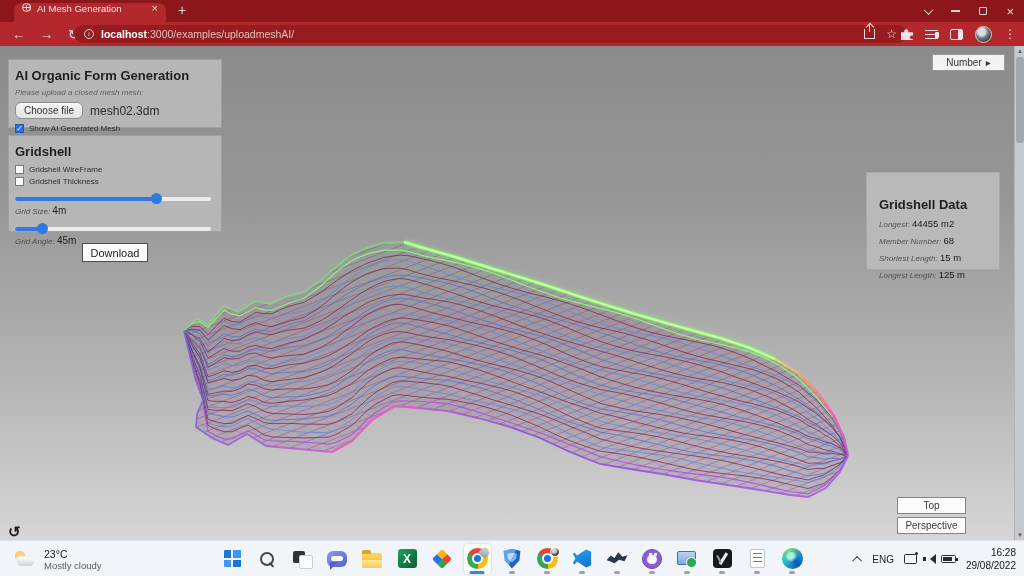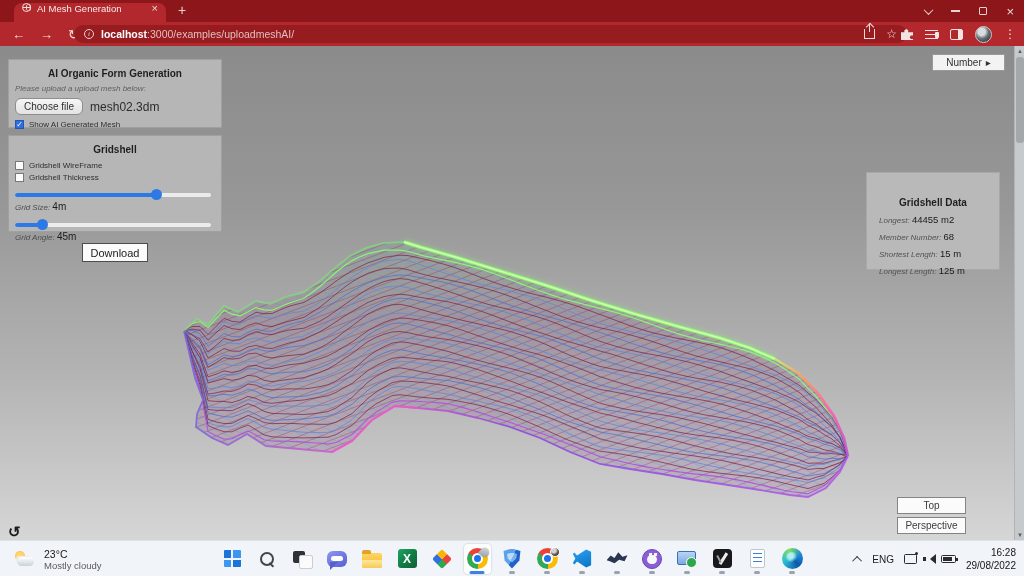--- a/index.html
+++ b/index.html
@@ -53,21 +53,21 @@
   .avatar { width:17px; height:17px; border-radius:50%;
        background:radial-gradient(circle at 38% 32%, #d8dde0 0 26%, #6b737b 48%, #2e3338 85%); border:1px solid #d8c2c2; }
   .kebab { color:#f0dddd; font-size:12px; letter-spacing:0; }
 
   
   .page { position:absolute; top:46px; left:0; width:1024px; height:494px;
           background:linear-gradient(180deg,#8b8b8b 0%,#979797 32%,#b3b3b3 66%,#d6d6d6 100%); }
   .mesh-svg { position:absolute; inset:0; width:1024px; height:494px; }
 
   .panel { position:absolute; background:#b6b6b6; border:1px solid #a0a0a0; }
-  .panel-title { font-size:10px; font-weight:bold; color:#1f1f1f;text-align:center; }
+  .panel-title { font-size:13px; font-weight:bold; color:#1f1f1f; }
   #upload-panel { left:8px; top:13px; width:214px; height:69px; padding:8px 6px 0 6px; }
   .hint { margin-top:5px; font-size:8px; font-style:italic; color:#5f5f5f; }
   .file-row { margin-top:5px; display:flex; align-items:center; gap:7px; }
   .choose-btn { font-size:10px; color:#303030; background:linear-gradient(#f6f6f6,#e3e3e3);
                 border:1px solid #8e8e8e; border-radius:6px; padding:2px 8px; }
   .file-name { font-size:12px; color:#2c2c2c; }
   .check-row { margin-top:5px; display:flex; align-items:center; gap:5px; }
   .checkbox { width:9px; height:9px; border:1px solid #787878; background:#fdfdfd; flex:0 0 auto;
               font-size:8px; line-height:8px; text-align:center; color:#fff; }
   .checkbox.checked { background:#2e6ee0; border-color:#2356b6; }
@@ -510,21 +510,21 @@
         <path d="M404.0 242.0L420.0 247.0L455.0 257.0L500.0 271.0L545.0 285.0L590.0 300.0L635.0 314.0L680.0 327.0L720.0 338.0L750.0 348.0L775.0 359.0" fill="none" stroke="#8ef975" stroke-width="3.6" opacity="0.95"></path>
         <path d="M404.0 242.0L420.0 247.0L455.0 257.0L500.0 271.0L545.0 285.0L590.0 300.0L635.0 314.0L680.0 327.0L720.0 338.0L750.0 348.0L775.0 359.0" fill="none" stroke="#d8ffb2" stroke-width="1.4" opacity="0.9"></path>
         <path d="M184.0 331.0L197.0 319.0L208.0 325.0L224.0 306.0L238.0 312.0L256.0 301.0L270.0 304.0L286.0 297.0L304.0 292.0L320.0 281.0L336.0 267.0L350.0 256.0L366.0 248.0L384.0 243.0L404.0 242.0" fill="none" stroke="#7fe87a" stroke-width="2" opacity="0.6"></path>
         <path d="M775.0 359.0L798.0 373.0L818.0 393.0L834.0 416.0L844.0 438.0L848.0 456.0" fill="none" stroke="url(#heelGrad)" stroke-width="2.6" opacity="0.9"></path>
         <path d="M184.0 331.0L189.0 352.0L195.0 378.0L203.0 400.0L197.0 414.0L196.0 427.0L212.0 438.0L228.0 445.0L247.0 434.0L266.0 446.0L288.0 448.0L310.0 450.0L332.0 452.0L352.0 441.0L372.0 420.0L395.0 406.0L418.0 408.0L448.0 411.0L478.0 418.0L510.0 427.0L540.0 438.0L570.0 452.0L600.0 464.0L630.0 469.0L662.0 474.0L695.0 480.0L728.0 485.0L760.0 490.0L790.0 495.0L808.0 497.0L826.0 488.0L840.0 472.0L848.0 456.0" fill="none" stroke="url(#botGrad)" stroke-width="1.8" opacity="0.9"></path>
         <path d="M332.0 452.0L352.0 441.0L372.0 420.0L395.0 406.0L418.0 408.0" fill="none" stroke="#e85cc8" stroke-width="2" opacity="0.8"></path>
       </svg>
 
     <div class="panel" id="upload-panel">
       <div class="panel-title">AI Organic Form Generation</div>
-      <div class="hint">Please upload a upload mesh below:</div>
+      <div class="hint">Please upload a closed mesh mesh:</div>
       <div class="file-row">
         <button class="choose-btn">Choose file</button>
         <span class="file-name">mesh02.3dm</span>
       </div>
       <div class="check-row">
         <span class="checkbox checked">✓</span>
         <span class="check-label">Show AI Generated Mesh</span>
       </div>
     </div>
 

